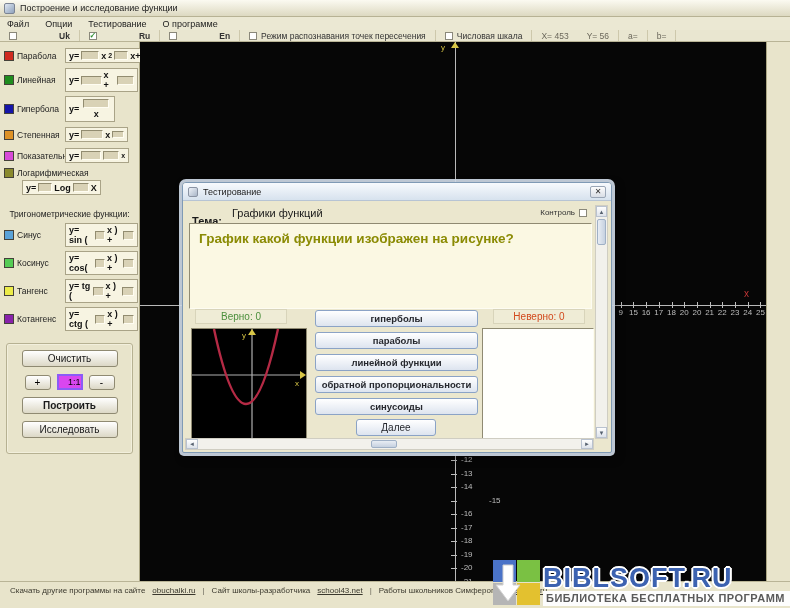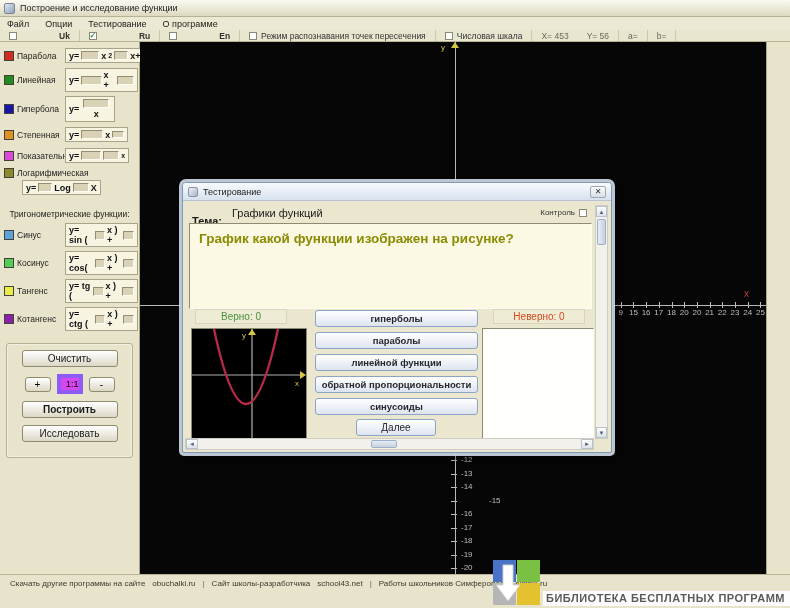--- a/index.html
+++ b/index.html
@@ -44,43 +44,43 @@
   .frac-x { font-size:9px; font-weight:bold; }
   .trig-header { font-size:8.5px; color:#222; text-align:center; margin:14px 0 4px 0; }
   .ctrl-group { border:1px solid #b6b192; border-radius:3px; margin:12px 6px 0 6px; padding:6px 0 8px 0;
     box-shadow:inset 0 0 0 1px #f2efdc; }
   .sb-btn { display:block; margin:0 auto 7px auto; width:96px; text-align:center; font-size:10px;
     color:#1a1a1a; background:linear-gradient(#ffffff,#dcd8c6); border:1px solid #8f8a72;
     border-radius:3px; padding:2px 0; font-family:"Liberation Sans",sans-serif; }
   .zoom-row { display:flex; justify-content:center; align-items:center; gap:6px; margin-bottom:7px; }
   .zoom-btn { width:26px; text-align:center; font-size:10px; background:linear-gradient(#ffffff,#dcd8c6);
     border:1px solid #8f8a72; border-radius:3px; padding:1px 0; }
-  .scale-box { width:26px; text-align:right; font-size:9px; background:#d946ef; border:4px solid #8b5cf6; padding:1px 0; }
+  .scale-box { width:26px; text-align:right; font-size:9px; background:#d946ef; border:2px solid #8b5cf6; padding:1px 0; }
   .sb-btn.strong { font-weight:bold; }
 
   
   .graph { position:absolute; left:140px; top:42px; width:626px; height:543px; background:#060606; }
   .x-axis { position:absolute; left:0; right:0; top:263px; height:1px; background:#b9b9b9; }
   .y-axis { position:absolute; left:315px; top:0; bottom:0; width:1px; background:#b9b9b9; }
   .tickx { position:absolute; top:266px; transform:translateX(-50%); font-size:8px; color:#bdbdbd; }
   .tickmx { position:absolute; top:260px; width:1px; height:6px; background:#bdbdbd; }
   .ticky { position:absolute; left:321px; transform:translateY(-55%); font-size:8px; color:#bdbdbd; }
   .tickmy { position:absolute; left:311px; width:6px; height:1px; background:#bdbdbd; }
   .x-end-label { position:absolute; left:604px; top:246px; color:#c23535; font-size:10px; }
   .y-top-arrow { position:absolute; left:311px; top:0; width:0; height:0;
     border-left:4px solid transparent; border-right:4px solid transparent; border-bottom:6px solid #d8c646; }
   .y-top-label { position:absolute; left:301px; top:1px; color:#d8c646; font-size:8px; }
   .right-strip { position:absolute; right:0; top:42px; width:24px; height:543px; background:#e8e4cb;
     border-left:1px solid #aba684; }
 
   
-  .statusbar { position:absolute; left:0; right:0; bottom:0; height:34px; background:#e8e4cb;
+  .statusbar { position:absolute; left:0; right:0; bottom:0; height:27px; background:#e8e4cb;
     border-top:1px solid #b9b496; font-size:8px; color:#3a382d; display:flex; align-items:flex-start;
     gap:7px; padding:4px 0 0 10px; }
-  .status-link { color:#3a382d; cursor:pointer; }
+  .status-link { text-decoration:underline; color:#3a382d; cursor:pointer; }
   .status-sep { color:#6a675a; }
 
   
   .dialog { position:absolute; left:182px; top:182px; width:430px; height:271px;
     background:#ebe7ce; border:1px solid #7f9ab5; border-radius:4px 4px 2px 2px;
     box-shadow:0 0 0 3px rgba(205,216,229,0.92), 3px 4px 10px rgba(0,0,0,0.55); }
   .dlg-titlebar { position:absolute; left:0; top:0; right:0; height:18px; border-radius:3px 3px 0 0;
     background:linear-gradient(#f7fafd,#d7e2ee); border-bottom:1px solid #b7c4d4;
     display:flex; align-items:center; gap:5px; padding:0 5px; }
   .dlg-icon { width:10px; height:10px; border:1px solid #8a93a3; border-radius:2px;
@@ -451,17 +451,18 @@
 
   <div class="watermark">
     <svg class="wm-icon" viewBox="0 0 49 47">
       <rect x="1" y="1" width="23" height="22" fill="#4a73c8"></rect>
       <rect x="25" y="1" width="23" height="22" fill="#7ac143"></rect>
       <rect x="1" y="24" width="23" height="22" fill="#b5b5b5"></rect>
       <rect x="25" y="24" width="23" height="22" fill="#e3c12f"></rect>
       <path d="M 11 6 L 21 6 L 21 26 L 28 26 L 16 42 L 4 26 L 11 26 Z" fill="#ffffff" stroke="#d0d0d0" stroke-width="1"></path>
     </svg>
     <div class="wm-text">
+      <span class="wm-title">BIBLSOFT.RU</span>
       <span class="wm-sub">БИБЛИОТЕКА БЕСПЛАТНЫХ ПРОГРАММ</span>
     </div>
   </div>
 
 </div>
 
 </body></html>

